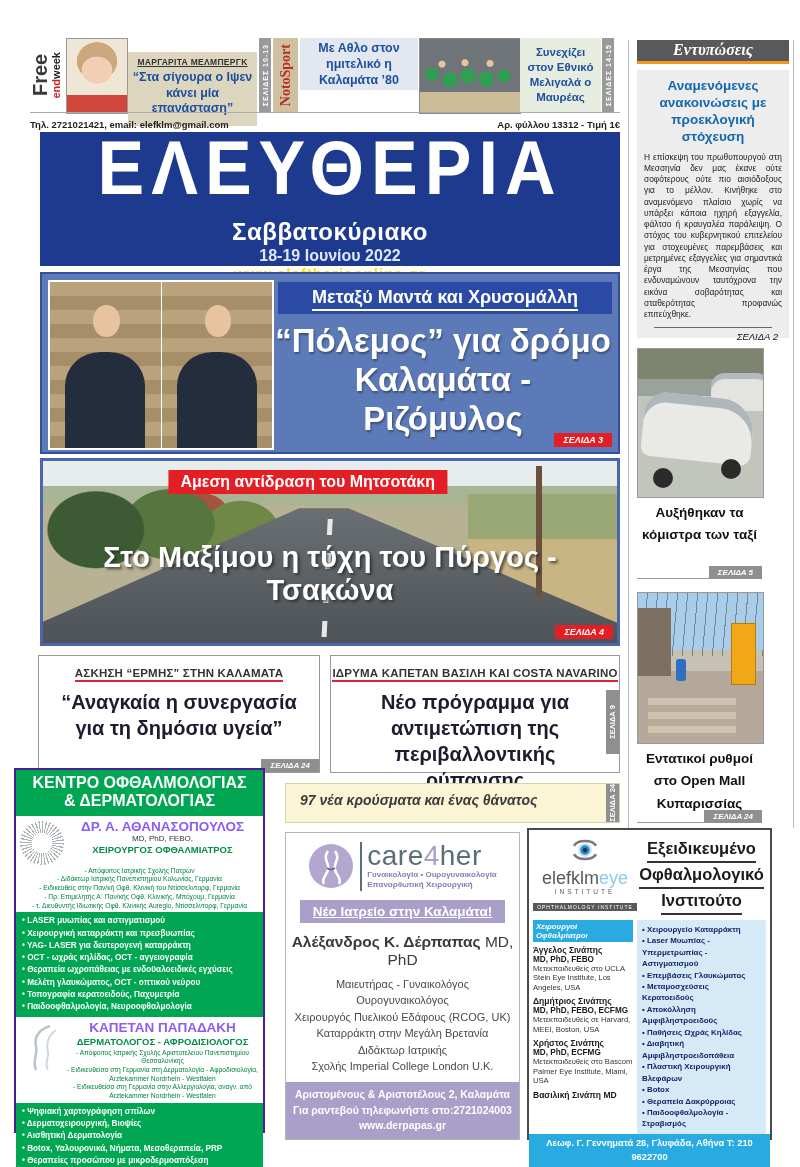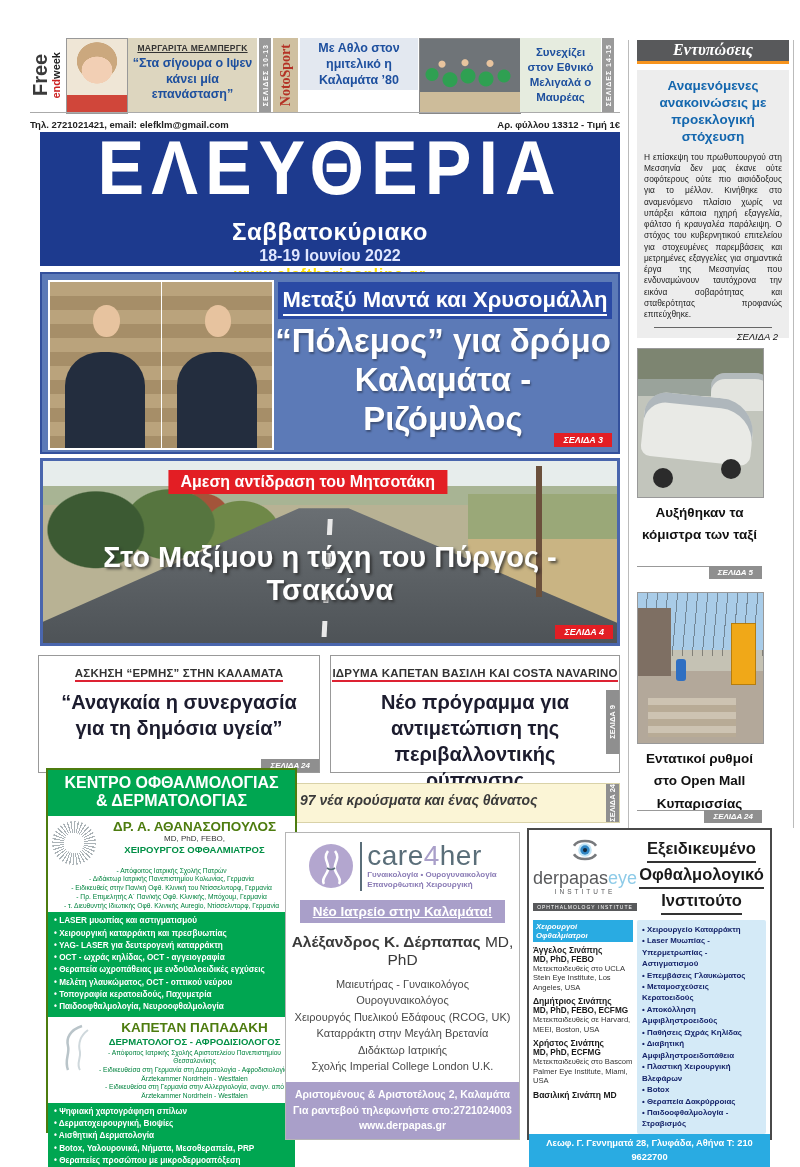--- a/index.html
+++ b/index.html
@@ -12,21 +12,21 @@
   .vtext{writing-mode:vertical-rl;transform:rotate(180deg);text-align:center;}
   .free-big{font-size:20px;font-weight:800;color:#3a3a3a;line-height:1;}
   .free-small{display:flex;flex-direction:column;justify-content:center;}
   .free-week{font-size:11px;font-weight:800;color:#222;}
   .free-end{font-size:11px;font-weight:800;color:#cc2222;}
   .woman-photo{left:66px;top:38px;width:60px;height:74px;border:1px solid #999;
     background:
       radial-gradient(ellipse 42% 30% at 50% 42%, #f2cfb4 0 60%, transparent 62%),
       radial-gradient(ellipse 55% 42% at 50% 30%, #cba87e 0 60%, transparent 62%),
       linear-gradient(180deg,#efe6d6 0 76%, #d0463a 76% 100%);}
-  .melberg-box{left:128px;top:38px;width:129px;height:74px;background:#ddd6bf;text-align:center;padding-top:5px;box-sizing:border-box;}
+  .melberg-box{left:128px;top:52px;width:129px;height:74px;background:#ddd6bf;text-align:center;padding-top:5px;box-sizing:border-box;}
   .melberg-kicker{font-size:8.5px;font-weight:700;color:#333;text-decoration:underline;letter-spacing:.3px;}
   .melberg-quote{font-size:12.5px;font-weight:700;color:#1d4f9e;line-height:1.25;margin-top:3px;padding:0 4px;}
   .vstrip{width:12px;height:74px;background:#9a9a9a;color:#fff;font-size:7px;font-weight:700;
     display:flex;align-items:center;justify-content:center;}
   .vstrip .vtext{letter-spacing:1px;}
   .strip1{left:259px;top:38px;}
   .notosport{left:273px;top:38px;width:25px;height:74px;background:#cfc0a0;color:#b43226;
     display:flex;align-items:center;justify-content:center;font-family:"Liberation Serif",serif;font-weight:700;font-size:14px;}
   .sport1-box{left:300px;top:38px;width:118px;height:52px;background:#e3e8f0;display:flex;align-items:center;justify-content:center;}
   .sport1-box div,.sport2-box div{font-size:12.5px;font-weight:700;color:#1d4f9e;text-align:center;line-height:1.3;padding:0 6px;}
@@ -56,21 +56,21 @@
   .mast-site{font-size:15px;font-weight:800;color:#ffe000;letter-spacing:1px;}
 
   
   .lead-panel{left:40px;top:272px;width:580px;height:182px;background:#5c7ab7;border:2px solid #33509c;box-sizing:border-box;}
   .lead-photos{position:absolute;left:6px;top:6px;width:222px;height:166px;border:2px solid #fff;display:flex;background:#b09a74;}
   .pol{position:relative;flex:1;background:repeating-linear-gradient(180deg,#baa37c 0 14px,#a68e68 14px 28px);overflow:hidden;border-right:1px solid #fff;}
   .pol:last-child{border-right:none;}
   .pol .head{position:absolute;top:14%;left:39%;width:24%;height:19%;background:#e7c39f;border-radius:50%;}
   .pol .suit{position:absolute;bottom:0;left:14%;width:72%;height:58%;background:#232d3e;border-radius:45% 45% 0 0/35% 35% 0 0;}
   .lead-kicker{position:absolute;left:236px;top:8px;right:6px;background:#2a4aa5;text-align:center;padding:5px 4px 6px;}
-  .lead-kicker span{color:#fff;font-weight:700;font-size:22px;border-bottom:2px solid #fff;padding-bottom:2px;}
+  .lead-kicker span{color:#fff;font-weight:700;font-size:18px;border-bottom:2px solid #fff;padding-bottom:2px;}
   .lead-headline{position:absolute;left:232px;top:48px;right:6px;color:#fff;font-weight:800;font-size:33px;line-height:1.18;text-align:center;text-shadow:1px 2px 2px rgba(0,0,0,.35);}
   .rbadge{background:#e31e24;color:#fff;font-size:9px;font-weight:700;font-style:italic;padding:2px 9px;}
   .lead-page{position:absolute;right:6px;bottom:5px;}
 
   
   .road-panel{left:40px;top:458px;width:580px;height:188px;border:3px solid #4a66ad;box-sizing:border-box;overflow:hidden;background:linear-gradient(180deg,#e7edec 0 14%,#a8b494 14% 24%,#b8b294 24% 100%);}
   .trees-left{position:absolute;left:0;top:6%;width:46%;height:58%;
     background:
       radial-gradient(ellipse 30% 60% at 20% 55%, #3c5a33 0 60%, transparent 62%),
       radial-gradient(ellipse 28% 55% at 48% 50%, #56753f 0 60%, transparent 62%),
@@ -115,43 +115,43 @@
 
   .taxi-photo{left:637px;top:348px;width:125px;height:148px;border:1px solid #999;overflow:hidden;
     background:linear-gradient(180deg,#7d8571 0 20%,#9aa39b 20% 32%,#c2c5bc 32% 100%);}
   .car1{position:absolute;left:4%;top:32%;width:88%;height:44%;background:#e9eae6;border-radius:22px 34px 10px 10px;transform:rotate(6deg);box-shadow:inset 0 10px 0 rgba(70,90,110,.35);}
   .car2{position:absolute;right:-8%;top:16%;width:50%;height:26%;background:#e3e4df;border-radius:14px 18px 6px 6px;box-shadow:inset 0 6px 0 rgba(70,90,110,.3);}
   .wheel{position:absolute;width:20px;height:20px;border-radius:50%;background:#2b2b2b;}
   .w1{left:12%;bottom:6%;}
   .w2{right:18%;bottom:12%;}
   .sb-head{font-size:13.5px;font-weight:700;color:#111;text-align:center;line-height:1.65;}
   .taxi-head{left:637px;top:502px;width:125px;}
-  .sb-badge-row{display:flex;align-items:flex-start;width:125px;}
+  .sb-badge-row{display:flex;align-items:flex-end;width:125px;}
   .sb-badge-row .line{flex:1;height:1px;background:#999;}
   .taxi-badge{left:637px;top:566px;}
   .mall-photo{left:637px;top:592px;width:125px;height:150px;border:1px solid #999;overflow:hidden;
     background:linear-gradient(180deg,#a9cce8 0 38%,#c5c2b4 38% 52%,#b3a89a 52% 100%);}
   .mall-photo .wires{position:absolute;left:0;top:0;width:100%;height:42%;
     background:repeating-linear-gradient(95deg,transparent 0 9px,rgba(30,30,30,.4) 9px 10px);}
   .crane{position:absolute;right:6%;top:20%;width:18%;height:40%;background:#f0a818;border:1px solid #b57d0e;}
   .bld{position:absolute;left:0;top:10%;width:26%;height:45%;background:#7e6f63;}
   .worker{position:absolute;left:30%;top:44%;width:10px;height:22px;background:#2f6fc2;border-radius:3px;}
   .rubble{position:absolute;left:8%;bottom:4%;width:70%;height:26%;background:repeating-linear-gradient(180deg,#cdc3b2 0 7px,#b8ab96 7px 14px);}
   .mall-head{left:637px;top:748px;width:125px;}
   .mall-badge{left:637px;top:810px;}
 
   
-  .green-ad{left:46px;top:768px;width:251px;height:365px;border:2px solid #4d7c0f;background:#fff;box-sizing:border-box;display:flex;flex-direction:column;}
+  .green-ad{left:14px;top:768px;width:251px;height:365px;border:2px solid #4c1d95;background:#fff;box-sizing:border-box;display:flex;flex-direction:column;}
   .g-header{background:#00a651;color:#fff;font-weight:800;font-size:16px;text-align:center;line-height:1.15;padding:4px 0 5px;}
   .g-sec{padding:3px 4px 2px;}
   .g-row{display:flex;align-items:flex-start;}
   .sunburst{width:44px;height:44px;border-radius:50%;flex:0 0 44px;margin:2px 2px 0 0;
     background:radial-gradient(circle,#fff 0 32%,transparent 33%),repeating-conic-gradient(#aab2b6 0 4deg,#fff 4deg 10deg);}
   .face-logo{width:44px;height:52px;flex:0 0 44px;margin:2px 2px 0 0;}
-  .g-name{color:#4d7c0f;font-weight:800;font-size:13.5px;text-align:center;}
+  .g-name{color:#8b5cf6;font-weight:800;font-size:13.5px;text-align:center;}
   .g-titles{font-size:8px;color:#333;text-align:center;}
   .g-role{font-size:9.5px;font-weight:800;color:#008f45;text-align:center;margin-top:1px;}
   .g-col{flex:1;}
   .g-creds{font-size:6.7px;color:#00833e;text-align:center;line-height:1.3;margin-top:2px;}
   .g-svc{background:#00a651;color:#fff;font-size:8.2px;font-weight:700;line-height:1.5;padding:3px 6px;}
 
   
   .care-ad{left:285px;top:832px;width:235px;height:308px;border:1px solid #b5b5b5;background:#fff;box-sizing:border-box;display:flex;flex-direction:column;text-align:center;}
   .care-logo-row{display:flex;align-items:center;justify-content:center;margin-top:9px;}
   .care-circle{width:46px;height:46px;flex:0 0 46px;}
@@ -413,21 +413,21 @@
   <div class="sin-ad">
     <div class="sin-top">
       <div class="sin-logo">
         <svg class="sin-eye" viewBox="0 0 40 34">
           <path d="M7 12 a14 9 0 0 1 26 0" fill="none" stroke="#77797c" stroke-width="3"></path>
           <path d="M33 22 a14 9 0 0 1 -26 0" fill="none" stroke="#77797c" stroke-width="3"></path>
           <circle cx="20" cy="17" r="8" fill="#bfe3f5"></circle>
           <circle cx="20" cy="17" r="5.5" fill="#2f86c4"></circle>
           <circle cx="20" cy="17" r="2.5" fill="#12283c"></circle>
         </svg>
-        <div class="sin-wordmark"><span class="sin-w1">derpapas</span><span class="sin-w2">eye</span></div>
+        <div class="sin-wordmark"><span class="sin-w1">elefklm</span><span class="sin-w2">eye</span></div>
         <div class="sin-inst">INSTITUTE</div>
         <div class="sin-banner">OPHTHALMOLOGY INSTITUTE</div>
       </div>
       <div class="sin-title">
         <div>Εξειδικευμένο</div><br>
         <div>Οφθαλμολογικό</div><br>
         <div>Ινστιτούτο</div>
       </div>
     </div>
     <div class="sin-cols">

